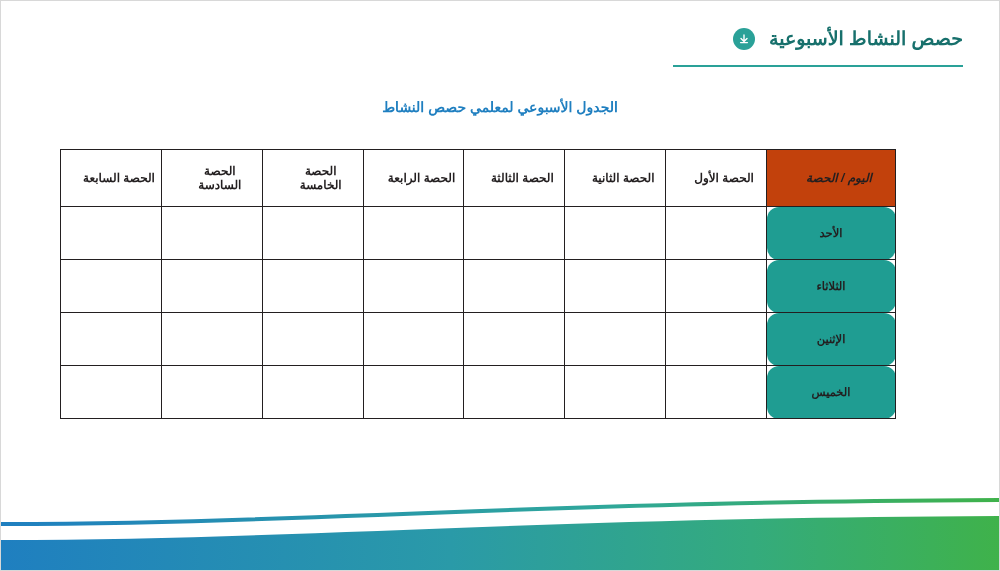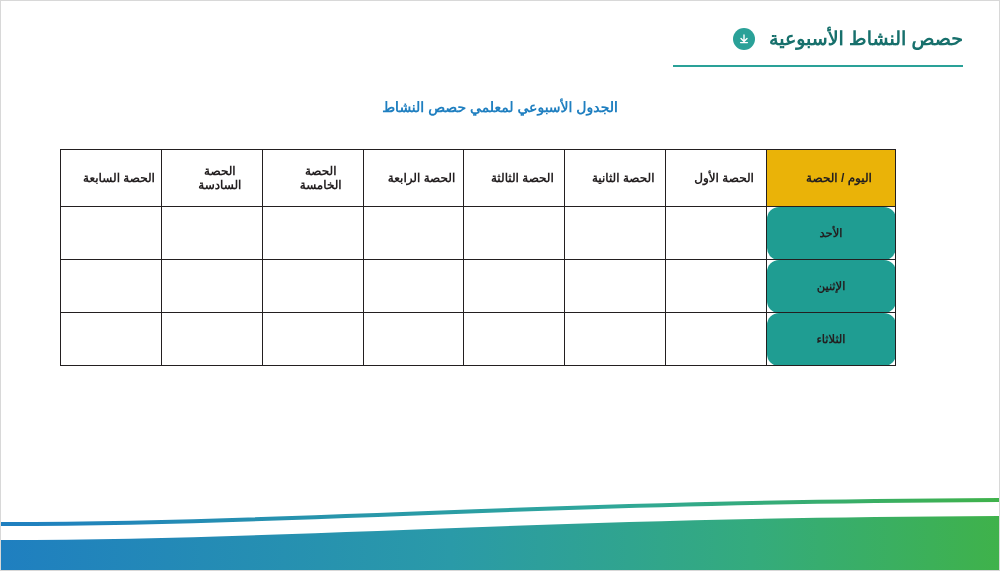--- a/index.html
+++ b/index.html
@@ -98,23 +98,24 @@
     font-size: 11.5px;
     color: #231f20;
     font-weight: bold;
   }
   table.schedule thead th {
     height: 56px;
     font-size: 12px;
     padding-left: 20px;
   }
   th.corner {
-    background: #eab308;
+    background: #c2410c;
     color: #ffffff;
     width: 104px;
+    font-style: italic;
   }
   td.daycell {
     background: #1f9d92;
     color: #ffffff;
     width: 104px;
     font-size: 11.5px;
     border-radius: 12px;
   }
   td.empty {
     background: #ffffff;
@@ -170,31 +171,41 @@
           <td class="daycell">الأحد</td>
           <td class="empty"></td>
           <td class="empty"></td>
           <td class="empty"></td>
           <td class="empty"></td>
           <td class="empty"></td>
           <td class="empty"></td>
           <td class="empty"></td>
         </tr>
         <tr>
+          <td class="daycell">الثلاثاء</td>
+          <td class="empty"></td>
+          <td class="empty"></td>
+          <td class="empty"></td>
+          <td class="empty"></td>
+          <td class="empty"></td>
+          <td class="empty"></td>
+          <td class="empty"></td>
+        </tr>
+        <tr>
           <td class="daycell">الإثنين</td>
           <td class="empty"></td>
           <td class="empty"></td>
           <td class="empty"></td>
           <td class="empty"></td>
           <td class="empty"></td>
           <td class="empty"></td>
           <td class="empty"></td>
         </tr>
         <tr>
-          <td class="daycell">الثلاثاء</td>
+          <td class="daycell">الخميس</td>
           <td class="empty"></td>
           <td class="empty"></td>
           <td class="empty"></td>
           <td class="empty"></td>
           <td class="empty"></td>
           <td class="empty"></td>
           <td class="empty"></td>
         </tr>
       </tbody>
     </table>

